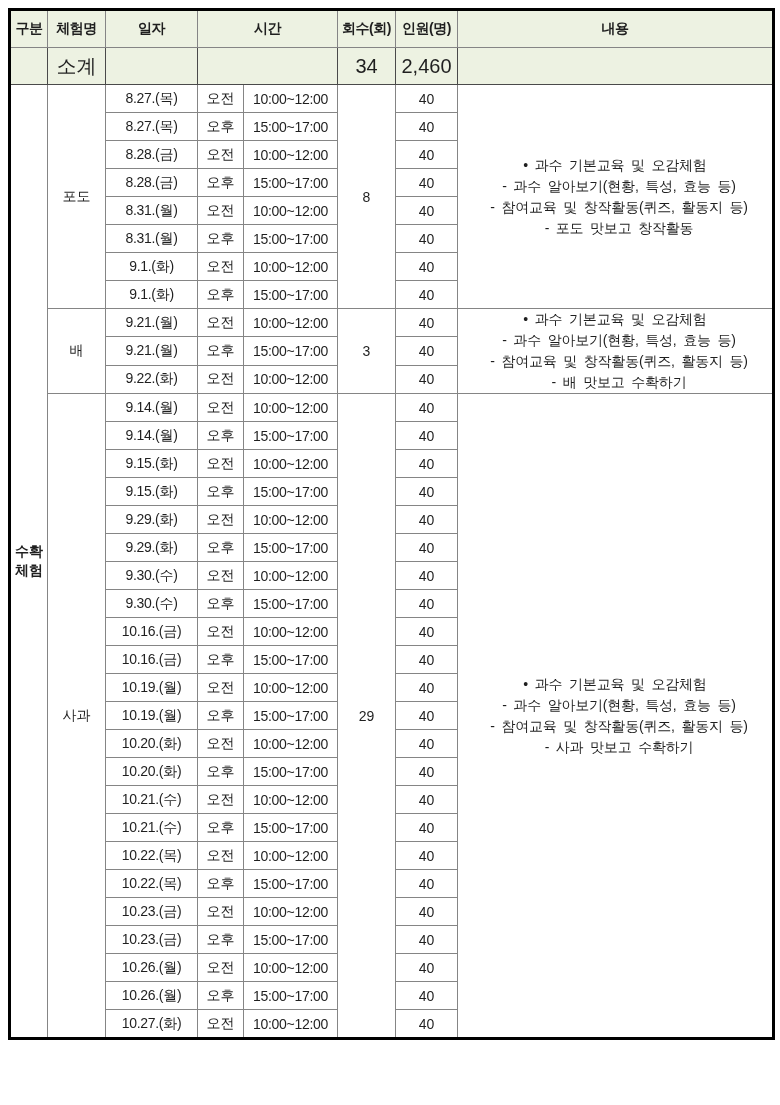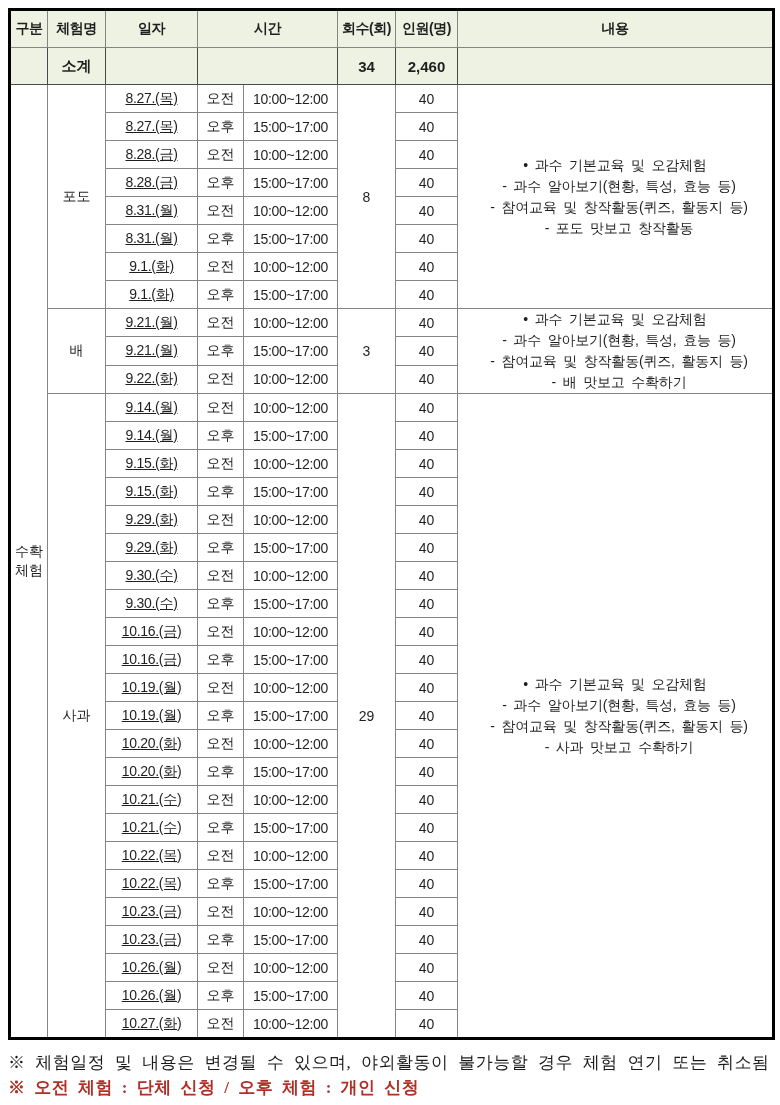--- a/index.html
+++ b/index.html
@@ -35,39 +35,39 @@
     background: var(--header-bg, #edf2e2);
     font-size: 14px;
     font-weight: bold;
     height: 36px;
     letter-spacing: -0.5px;
     border-color: #3c3c3c;
     border-bottom: 5px double #000;
   }
   tr.subtotal td {
     background: var(--header-bg, #edf2e2);
-    font-size: 15px;
-    font-weight: bold;
+    font-size: 20px;
+    font-weight: normal;
     height: 36px;
     border-color: #4a4a4a;
   }
   tbody td.body-cell {
     height: 27px;
     font-size: 14px;
   }
   td.cat-cell {
     font-size: 16px;
-    font-weight: normal;
+    font-weight: bold;
     line-height: 1.35;
   }
   td.section-name {
     font-size: 16px;
     font-weight: normal;
   }
-  td.date   { font-size: 14.5px; letter-spacing: -0.3px; text-decoration: underline; }
+  td.date   { font-size: 14.5px; letter-spacing: -0.3px; }
   td.ampm   { font-size: 14.5px; }
   td.time   { font-size: 13.5px; letter-spacing: -0.3px; }
   td.sessions-cell { font-size: 15px; }
   td.people { font-size: 14px; }
   td.content-cell {
     text-align: left;
     padding: 4px 4px 4px 7px;
   }
   .content-line {
     font-size: 14px;
@@ -358,18 +358,14 @@
         </tr>
         <tr>
           <td class="date body-cell">10.27.(화)</td>
           <td class="ampm body-cell">오전</td>
           <td class="time body-cell">10:00~12:00</td>
           <td class="people body-cell">40</td>
         </tr>
       </tbody>
   </table>
 
-  <div class="footnotes">
-    <div class="footnote fn-black" style="color: rgb(26, 26, 26);">※ 체험일정 및 내용은 변경될 수 있으며, 야외활동이 불가능할 경우 체험 연기 또는 취소됨</div>
-    <div class="footnote fn-red" style="color: rgb(176, 48, 40);">※ 오전 체험 : 단체 신청 / 오후 체험 : 개인 신청</div>
-  </div>
 
 </div>
 
 </body></html>

